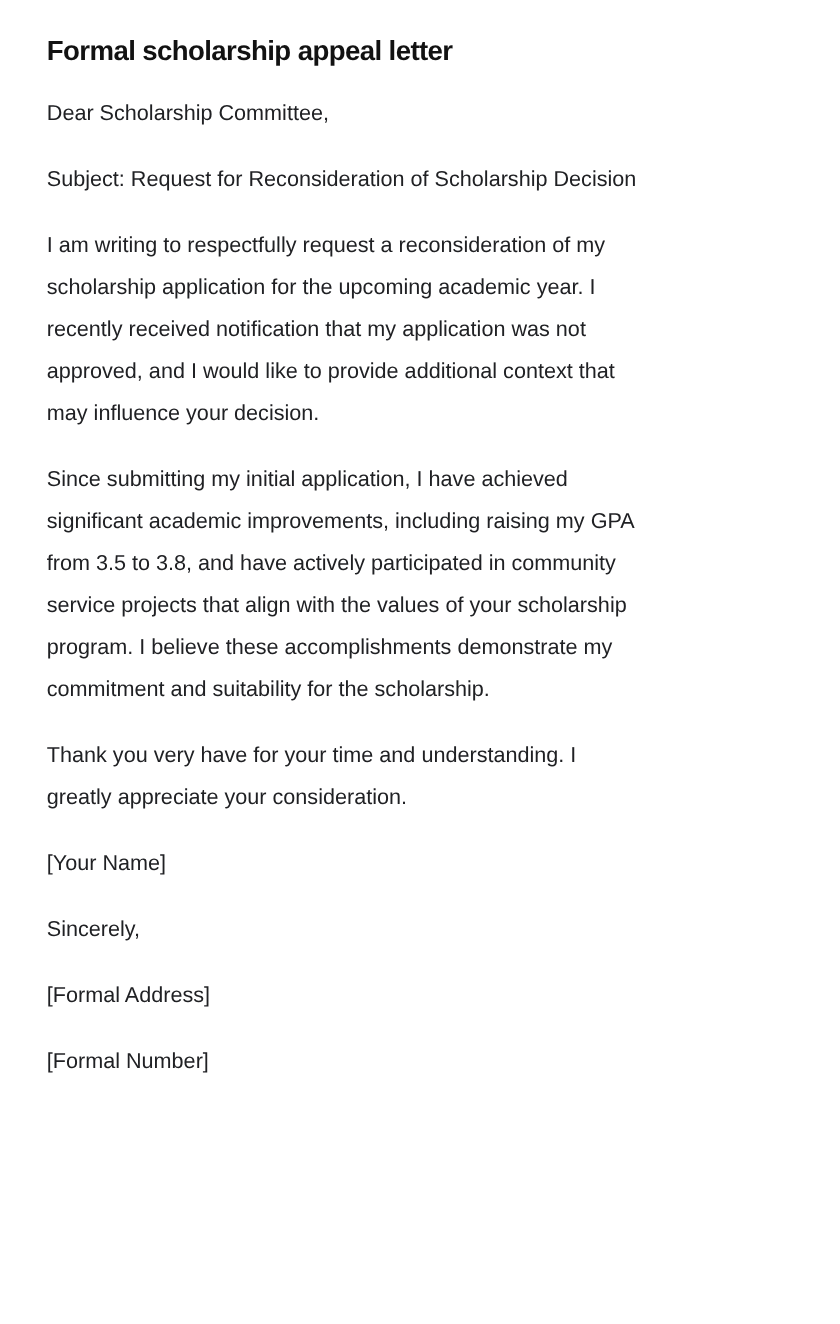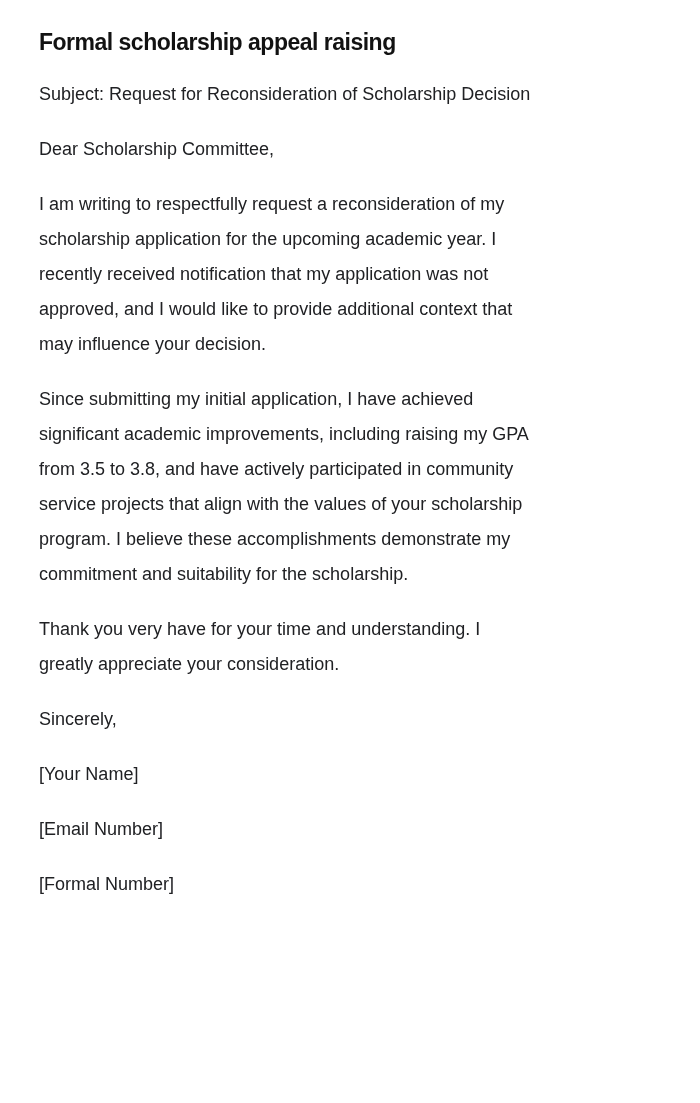--- a/index.html
+++ b/index.html
@@ -43,47 +43,47 @@
   .sig-block .para {
     margin-bottom: 20px;
   }
 </style>
 </head>
 <body>
 
 <div class="page">
   <div class="letter">
 
-    <h1 class="doc-title">Formal scholarship appeal raising</h1>
+    <h1 class="doc-title">Formal scholarship appeal letter</h1>
+
+    <p class="para">Dear Scholarship Committee,</p>
 
     <p class="para">Subject: Request for Reconsideration of Scholarship Decision</p>
-
-    <p class="para">Dear Scholarship Committee,</p>
 
     <p class="para">I am writing to respectfully request a reconsideration of my
 scholarship application for the upcoming academic year. I
 recently received notification that my application was not
 approved, and I would like to provide additional context that
 may influence your decision.</p>
 
     <p class="para">Since submitting my initial application, I have achieved
 significant academic improvements, including raising my GPA
 from 3.5 to 3.8, and have actively participated in community
 service projects that align with the values of your scholarship
 program. I believe these accomplishments demonstrate my
 commitment and suitability for the scholarship.</p>
 
 
     <p class="para">Thank you very have for your time and understanding. I
 greatly appreciate your consideration.</p>
 
     <div class="sig-block">
+      <p class="para">[Your Name]</p>
+
       <p class="para">Sincerely,</p>
 
-      <p class="para">[Your Name]</p>
-
-      <p class="para">[Email Number]</p>
+      <p class="para">[Formal Address]</p>
 
       <p class="para">[Formal Number]</p>
     </div>
 
   </div>
 </div>
 
 </body></html>

